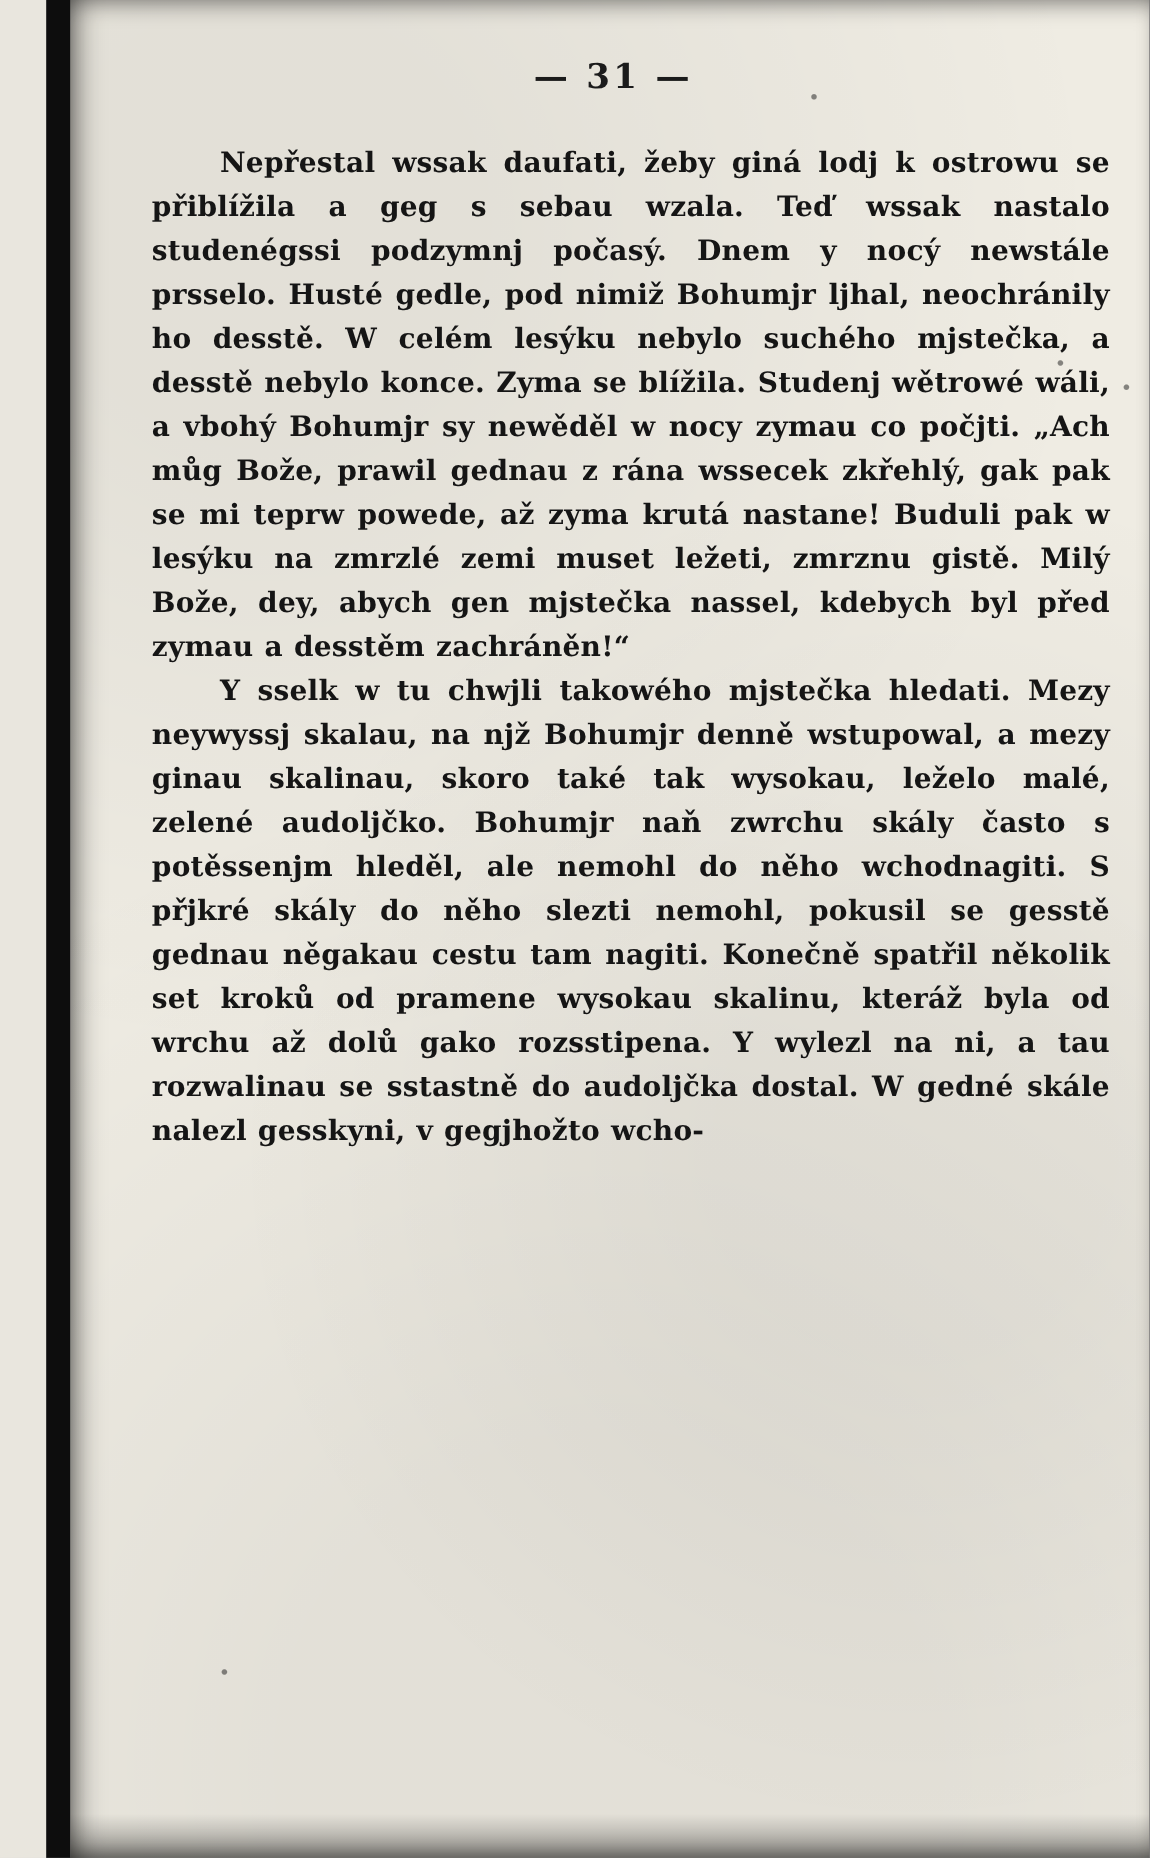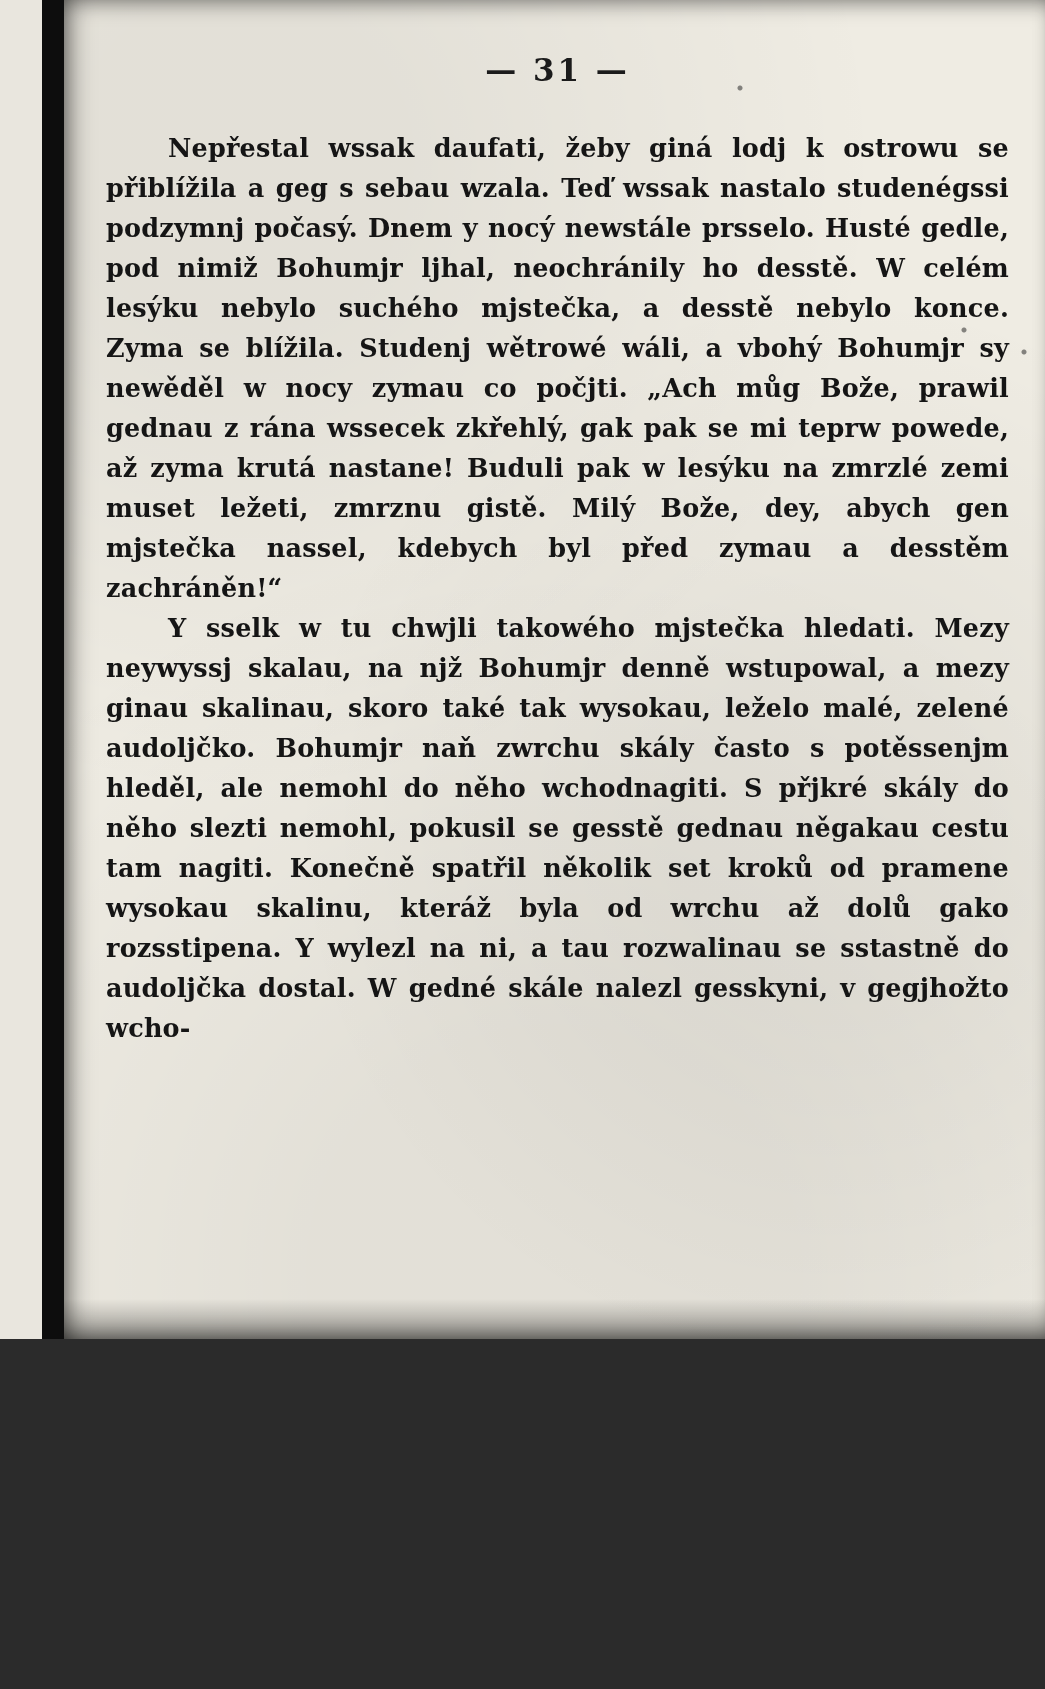--- a/index.html
+++ b/index.html
@@ -10,21 +10,21 @@
   body {
     width: 1045px;
     height: 1689px;
     overflow: hidden;
     font-family: "DejaVu Serif", serif;
   }
 
   #page-scan {
     position: relative;
     width: 1045px;
-    height: 1339px;
+    height: 1689px;
     background: #e5e5e5;
   }
 
   
   .gutter {
     position: absolute;
     left: 0;
     top: 0;
     width: 42px;
     height: 100%;
@@ -82,20 +82,21 @@
   .body-text {
     font-family: "DejaVu Serif", serif;
     font-weight: bold;
     font-size: 25.5px;
     line-height: 40px;
     color: #151515;
     text-align: justify;
     text-justify: inter-word;
     letter-spacing: 0.2px;
     word-spacing: 1px;
+    margin-left: 32px;
     -webkit-font-smoothing: none;
   }
 
   .body-text .indent {
     display: inline-block;
     width: 62px;
   }
 
   .body-text p {
     margin: 0;

